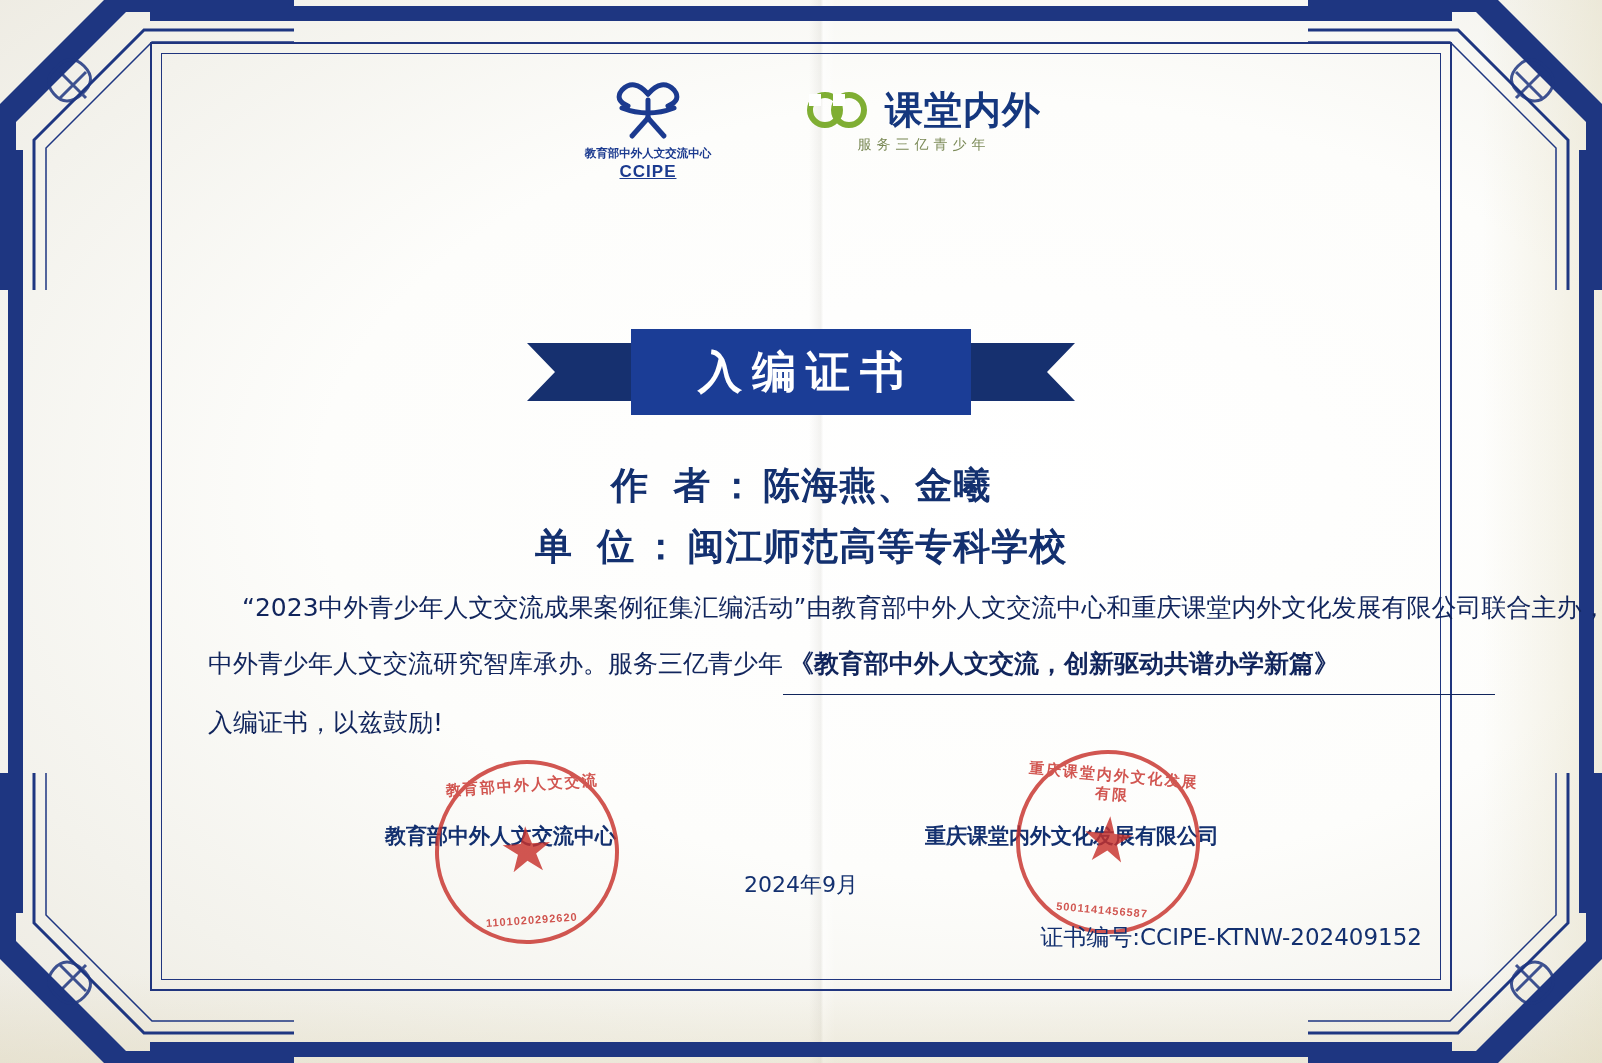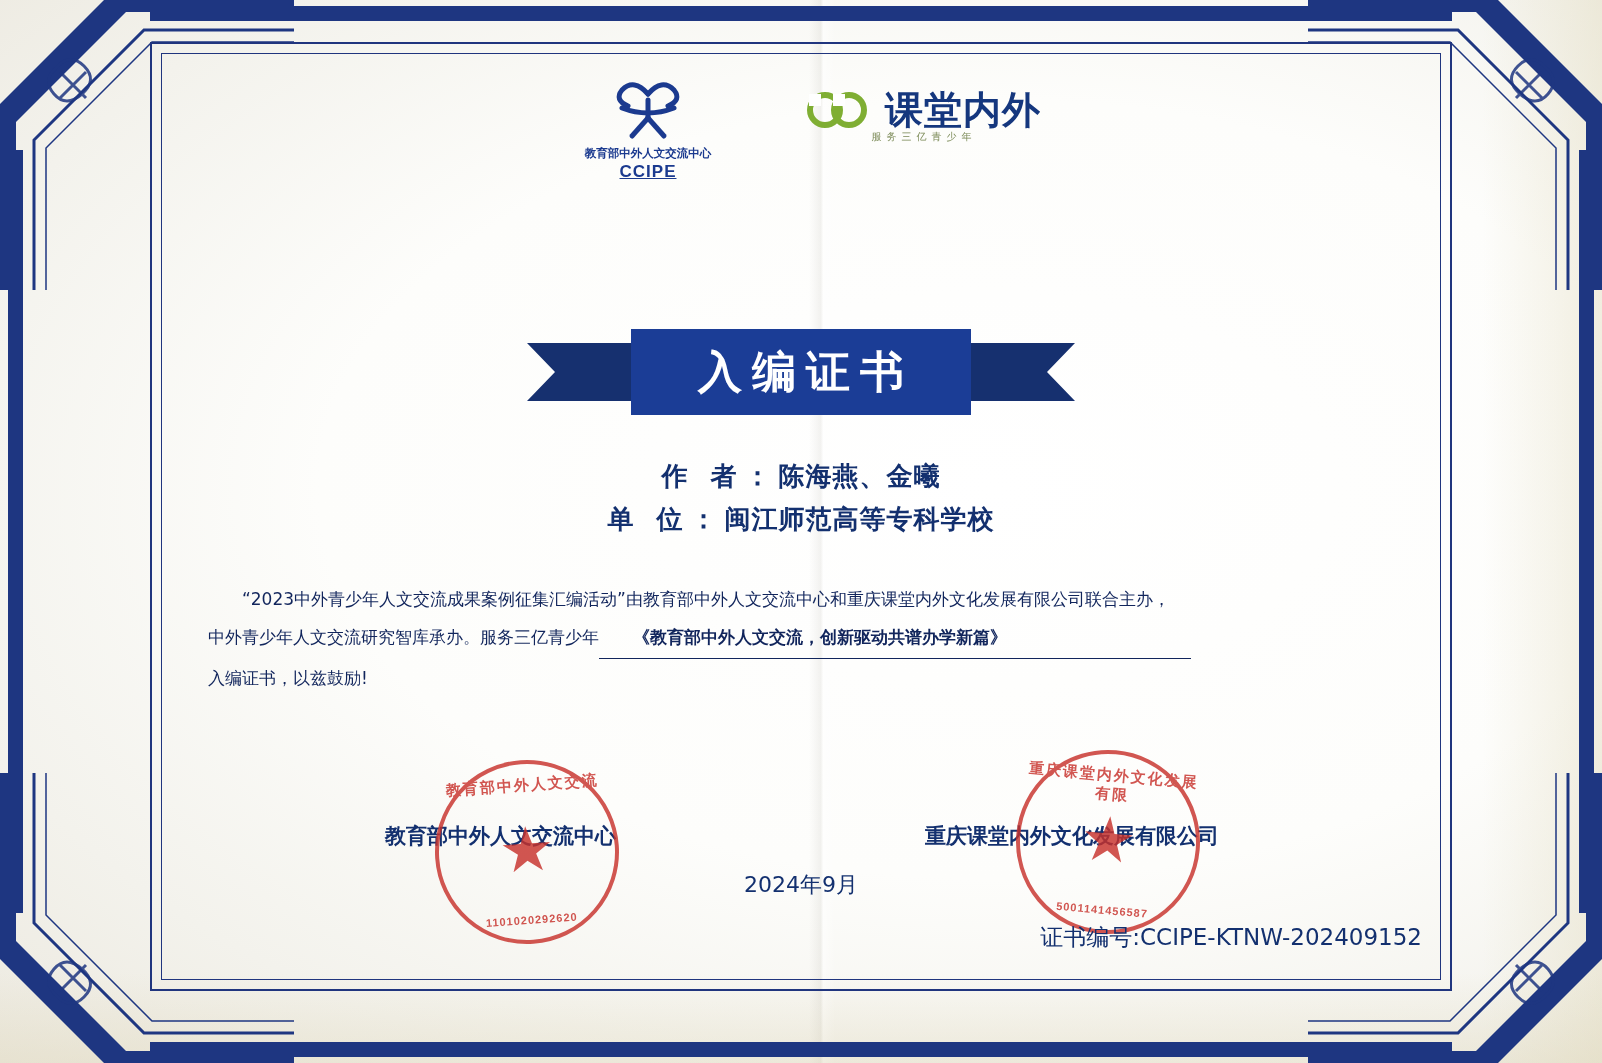--- a/index.html
+++ b/index.html
@@ -119,23 +119,24 @@
   #ktnw-logo { text-align: center; width: 260px; padding-top: 12px; }
   #ktnw-main { display:flex; align-items:center; justify-content:center; gap: 16px; }
   #ktnw-name {
     font-size: 38px;
     font-weight: bold;
     color: #15377e;
     letter-spacing: 1px;
     line-height: 1;
   }
   #ktnw-sub {
-    font-size: 10px;
+    font-size: 14px;
     color: #7b8a57;
     letter-spacing: 5px;
+    margin-top: 6px;
     white-space: nowrap;
   }
 
   
   #cert-title {
     position: absolute;
     left: 0; right: 0; top: 150px;
     text-align: center;
     font-family: "DejaVu Sans", "Liberation Sans", sans-serif;
     font-size: 50px;
@@ -165,36 +166,36 @@
     font-family: "DejaVu Sans", "Liberation Sans", sans-serif;
   }
 
   
   #meta-block {
     position: absolute;
     left: 0; right: 0; top: 395px;
     text-align: center;
   }
   .meta-line {
-    font-size: 26px;
+    font-size: 37px;
     color: #13306f;
     font-weight: bold;
     line-height: 1.65;
-    font-family: Liberation Sans, sans-serif;
+    font-family: Liberation Serif, serif;
     white-space: nowrap;
   }
   .meta-label { letter-spacing: 8px; }
   .meta-value { letter-spacing: 1px; }
 
   
   #body-block {
     position: absolute;
     left: 28px; right: 28px; top: 520px;
     color: #11255c;
-    font-size: 17px;
+    font-size: 25px;
     font-family: "DejaVu Sans", "Liberation Sans", sans-serif;
     line-height: 2.25;
   }
   #body-line-1 { text-indent: 34px; white-space: nowrap; }
   #body-line-2 { white-space: nowrap; }
   #body-line-3 { white-space: nowrap; }
   #body-line-4 { white-space: nowrap; }
   .case-title-underlined {
     display: inline-block;
     border-bottom: 1.5px solid #11255c;

